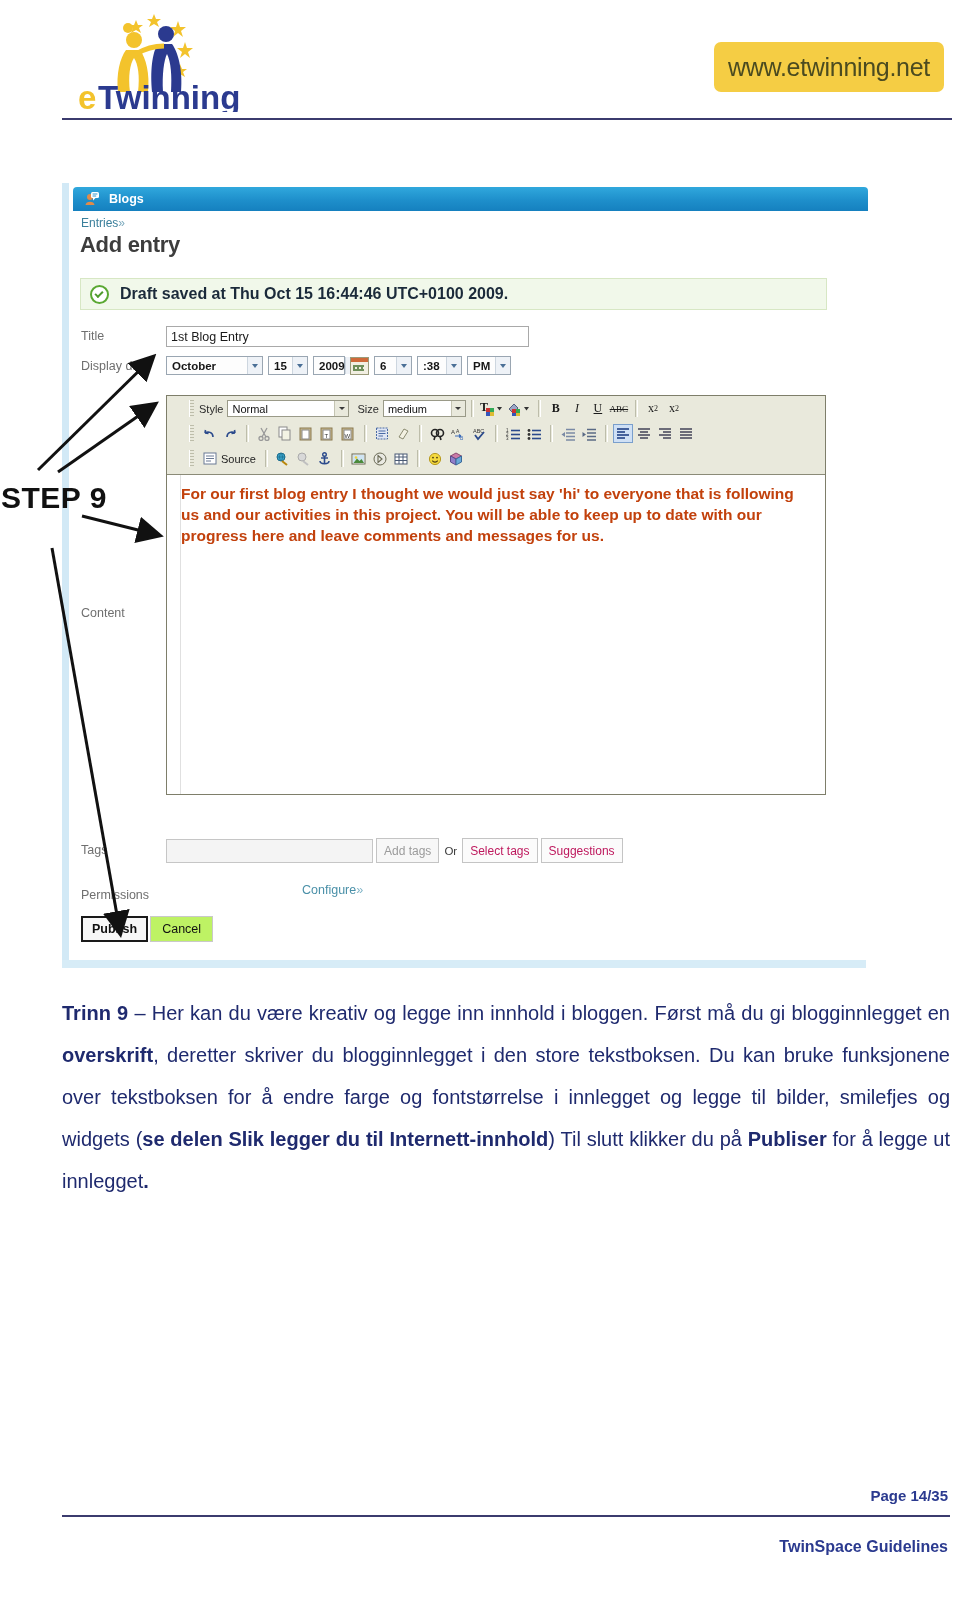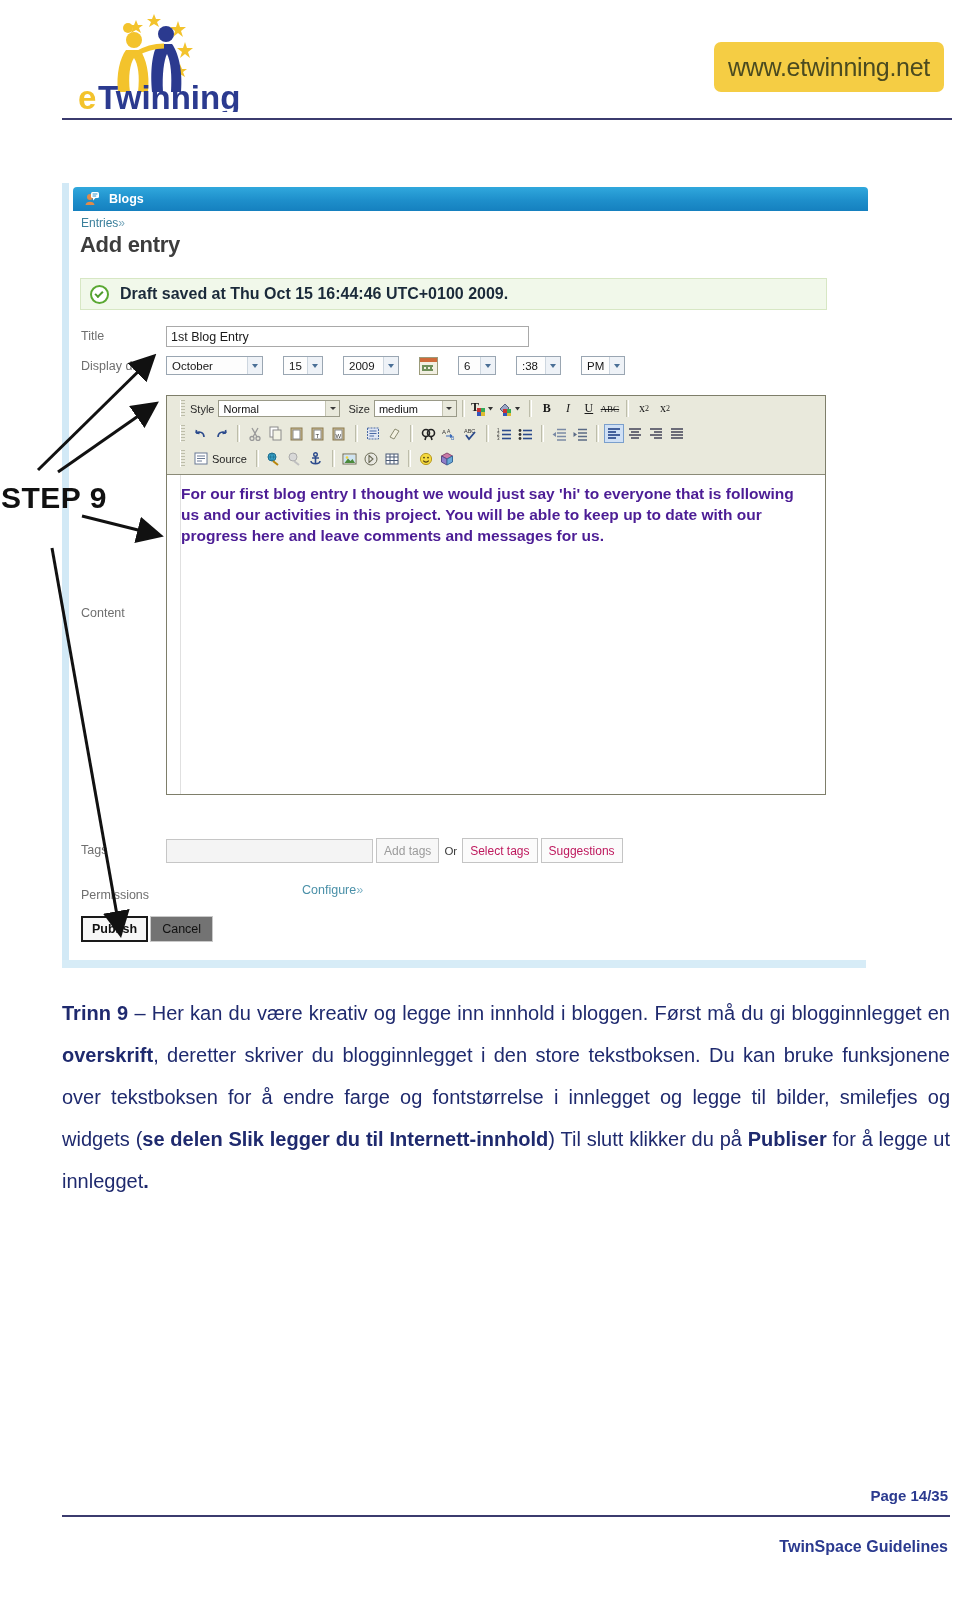--- a/index.html
+++ b/index.html
@@ -121,41 +121,41 @@
     width: 363px; height: 21px;
     border: 1px solid #a9a9a9; background: #ffffff;
     display: flex; align-items: center;
     font-size: 12.5px; color: #1a1a1a; padding-left: 4px; box-sizing: border-box;
     font-family: "Liberation Sans", sans-serif;
   }
 
   
   #date-row {
     position: absolute; left: 97px; top: 173px;
-    display: flex; align-items: center; gap: 20px;
+    display: flex; align-items: center; gap: 5px; font-weight: bold;
   }
   .sel {
     height: 19px; border: 1px solid #9aa6b2; background: #fdfdfd;
     display: flex; align-items: center; justify-content: space-between;
     font-size: 11.5px; color: #161616; box-sizing: border-box;
     font-family: "Liberation Sans", sans-serif;
   }
   .sel .txt { padding-left: 5px; white-space: nowrap; }
   .sel .arrowbox {
     width: 14px; height: 17px; background: #eef2f7;
     border-left: 1px solid #cdd6df;
     display: flex; align-items: center; justify-content: center; flex: none;
   }
   .sel .arrowbox::after {
     content: ""; border-left: 3.5px solid transparent; border-right: 3.5px solid transparent;
     border-top: 4px solid #4a6f96;
   }
   #sel-month { width: 97px; }
   #sel-day   { width: 40px; }
-  #sel-year  { width: 56px; }
+  #sel-year  { width: 32px; }
   #sel-hour  { width: 38px; }
   #sel-min   { width: 45px; }
   #sel-ampm  { width: 44px; }
   #cal-icon {
     width: 17px; height: 16px; border: 1px solid #9b9b7a;
     background: linear-gradient(to bottom, #cf6a3a 0 28%, #f2efe2 28% 100%);
     position: relative; flex: none;
   }
   #cal-icon::after {
     content: ""; position: absolute; left: 2px; top: 7px; width: 11px; height: 6px;
@@ -167,21 +167,21 @@
   
   #editor {
     position: absolute; left: 97px; top: 212px;
     width: 660px; height: 400px;
     border: 1px solid #7e7e6a; background: #ffffff; box-sizing: border-box;
   }
   #toolbar {
     height: 79px; background: #e9e9dc; border-bottom: 1px solid #8b8b78;
     box-sizing: border-box; position: relative;
   }
-  .tb-row { height: 25px; display: flex; align-items: center; padding-left: 11px; text-align: center; }
+  .tb-row { height: 25px; display: flex; align-items: center; padding-left: 20px; text-align: center; }
   .grip {
     width: 4px; height: 17px; flex: none; margin-right: 5px; margin-left: 2px;
     background: repeating-linear-gradient(to bottom, #bdbdaa 0 1px, transparent 1px 3px);
     border-left: 1px solid #ffffff;
   }
   .tb-sep {
     width: 1px; height: 17px; margin: 0 5px; flex: none;
     border-left: 1px solid #bdbdaa; border-right: 1px solid #ffffff;
   }
   .tb-label { font-size: 11px; color: #2b2b2b; margin-right: 4px; font-family: "Liberation Sans", sans-serif; }
@@ -228,21 +228,21 @@
   #edit-area {
     position: absolute; left: 0; top: 79px; width: 658px; height: 319px;
     background: #ffffff; overflow: hidden;
   }
   #edit-scroll {
     position: absolute; left: 0; top: 0; width: 13px; height: 319px;
     background: #ffffff; border-right: 1px solid #e0e0e0;
   }
   #edit-text {
     position: absolute; left: 14px; top: 8px; width: 630px;
-    color: #4c1d95; font-size: 15.5px; font-weight: bold; line-height: 21px;
+    color: #c2410c; font-size: 15.5px; font-weight: bold; line-height: 21px;
     font-family: "Liberation Sans", sans-serif;
   }
   #edit-text p { margin: 0 0 21px 0; }
   .smiley {
     display: inline-block; width: 14px; height: 14px; border-radius: 50%;
     background: radial-gradient(circle at 35% 30%, #ffe469, #e8a93a);
     border: 1px solid #c08a21; vertical-align: -2px; margin-left: 5px; position: relative;
   }
   .smiley::before {
     content: ""; position: absolute; left: 2.5px; top: 3.5px; width: 3px; height: 3px;
@@ -284,21 +284,21 @@
     position: absolute; left: 12px; top: 733px;
     display: flex; align-items: center;
   }
   #publish-btn {
     height: 26px; border: 2px solid #1a1a1a; background: #f7f7f7;
     display: flex; align-items: center; padding: 0 9px; box-sizing: border-box;
     font-size: 12.5px; color: #111; font-weight: bold;
     font-family: "Liberation Sans", sans-serif;
   }
   #cancel-btn {
-    height: 26px; border: 1px solid #c9c9c9; background: #737373;
+    height: 26px; border: 1px solid #c9c9c9; background: #bef264;
     display: flex; align-items: center; padding: 12px 11px; box-sizing: border-box;
     font-size: 12.5px; color: #111; margin-left: 2px;
     font-family: "Liberation Sans", sans-serif;
   }
 
   
   #annotations {
     position: absolute; left: 0; top: 0; width: 960px; height: 1600px;
     pointer-events: none;
   }

